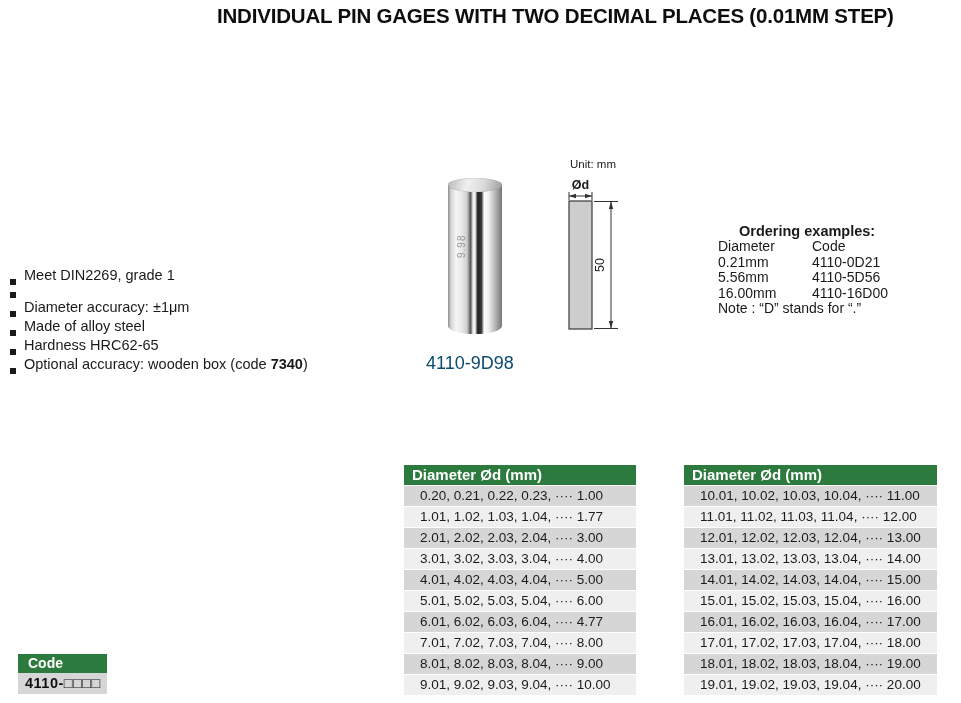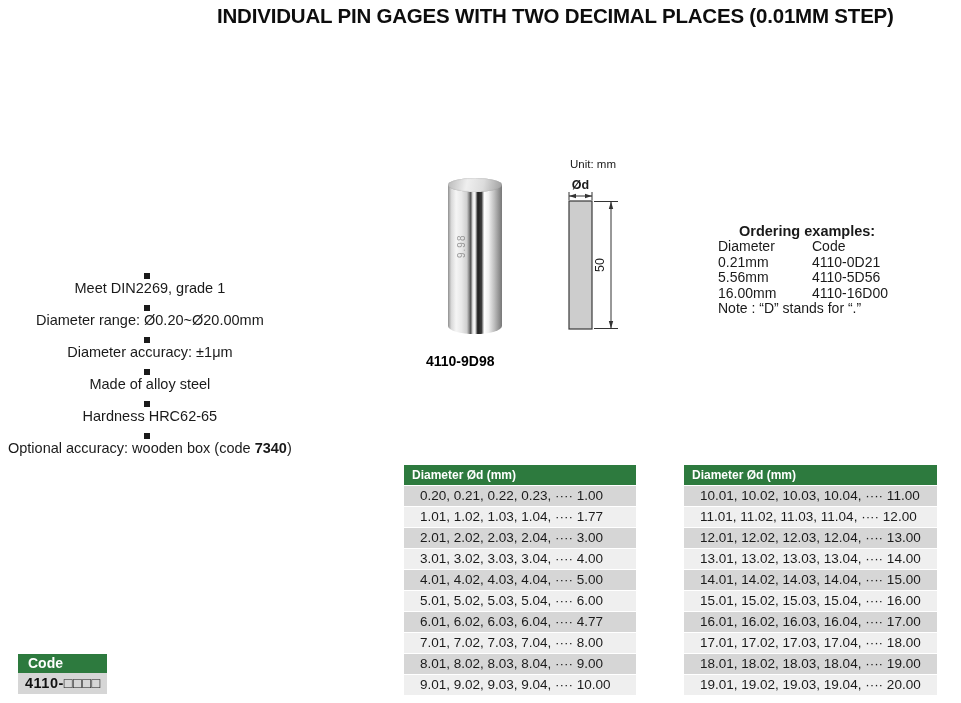--- a/index.html
+++ b/index.html
@@ -29,21 +29,21 @@
 
   
   .features {
     position: absolute;
     left: 8px;
     top: 266px;
     font-size: 14.5px;
     line-height: 19px;
     color: #1a1a1a;
   }
-  .feature { display: flex; align-items: center; flex-direction: column; }
+  .feature { display: flex; align-items: flex-end; }
   .bullet-sq {
     flex: 0 0 auto;
     width: 6px; height: 6px;
     background: #1a1a1a;
     margin: 7px 8px 0 2px;
   }
   .feature b { font-weight: bold; }
 
   
   .pin {
@@ -81,23 +81,23 @@
     color: #6d6d6d;
     opacity: 0.65;
     transform: rotate(-90deg);
     transform-origin: left top;
     letter-spacing: 1px;
   }
   .pin-caption {
     position: absolute;
     left: 426px;
     top: 353px;
-    font-size: 14px;
-    font-weight: bold;
-    color: #000000;
+    font-size: 18px;
+    font-weight: normal;
+    color: #0c4a6e;
     white-space: nowrap;
   }
 
   
   .drawing { position: absolute; left: 552px; top: 156px; }
 
   
   .ordering {
     position: absolute;
     left: 718px;
@@ -114,21 +114,21 @@
   .dtable { position: absolute; top: 465px; font-size: 13.5px; }
   .dtable-left  { left: 404px; width: 232px; }
   .dtable-right { left: 684px; width: 253px; }
   .thead {
     height: 20px; line-height: 20px;
     margin-bottom: 1px;
     padding-left: 8px;
     background: #2d7a3e;
     color: #ffffff;
     font-weight: bold;
-    font-size: 12px;
+    font-size: 15px;
   }
   .trow {
     height: 20px; line-height: 20px;
     margin-bottom: 1px;
     padding-left: 16px;
     color: #1b1b1b;
     white-space: nowrap;
   }
   .dtable > .trow:nth-child(even) { background: #d6d6d6; }
   .dtable > .trow:nth-child(odd)  { background: #efefef; }
@@ -160,21 +160,20 @@
 
   <div class="title">INDIVIDUAL PIN GAGES WITH TWO DECIMAL PLACES (0.01MM STEP)</div>
 
   <div class="features">
     <div class="feature">
       <span class="bullet-sq"></span>
       <span>Meet DIN2269, grade 1</span>
     </div>
     <div class="feature">
       <span class="bullet-sq"></span>
-      <span>Diameter range: Ø0.20~Ø20.00mm</span>
     </div>
     <div class="feature">
       <span class="bullet-sq"></span>
       <span>Diameter accuracy: ±1μm</span>
     </div>
     <div class="feature">
       <span class="bullet-sq"></span>
       <span>Made of alloy steel</span>
     </div>
     <div class="feature">

